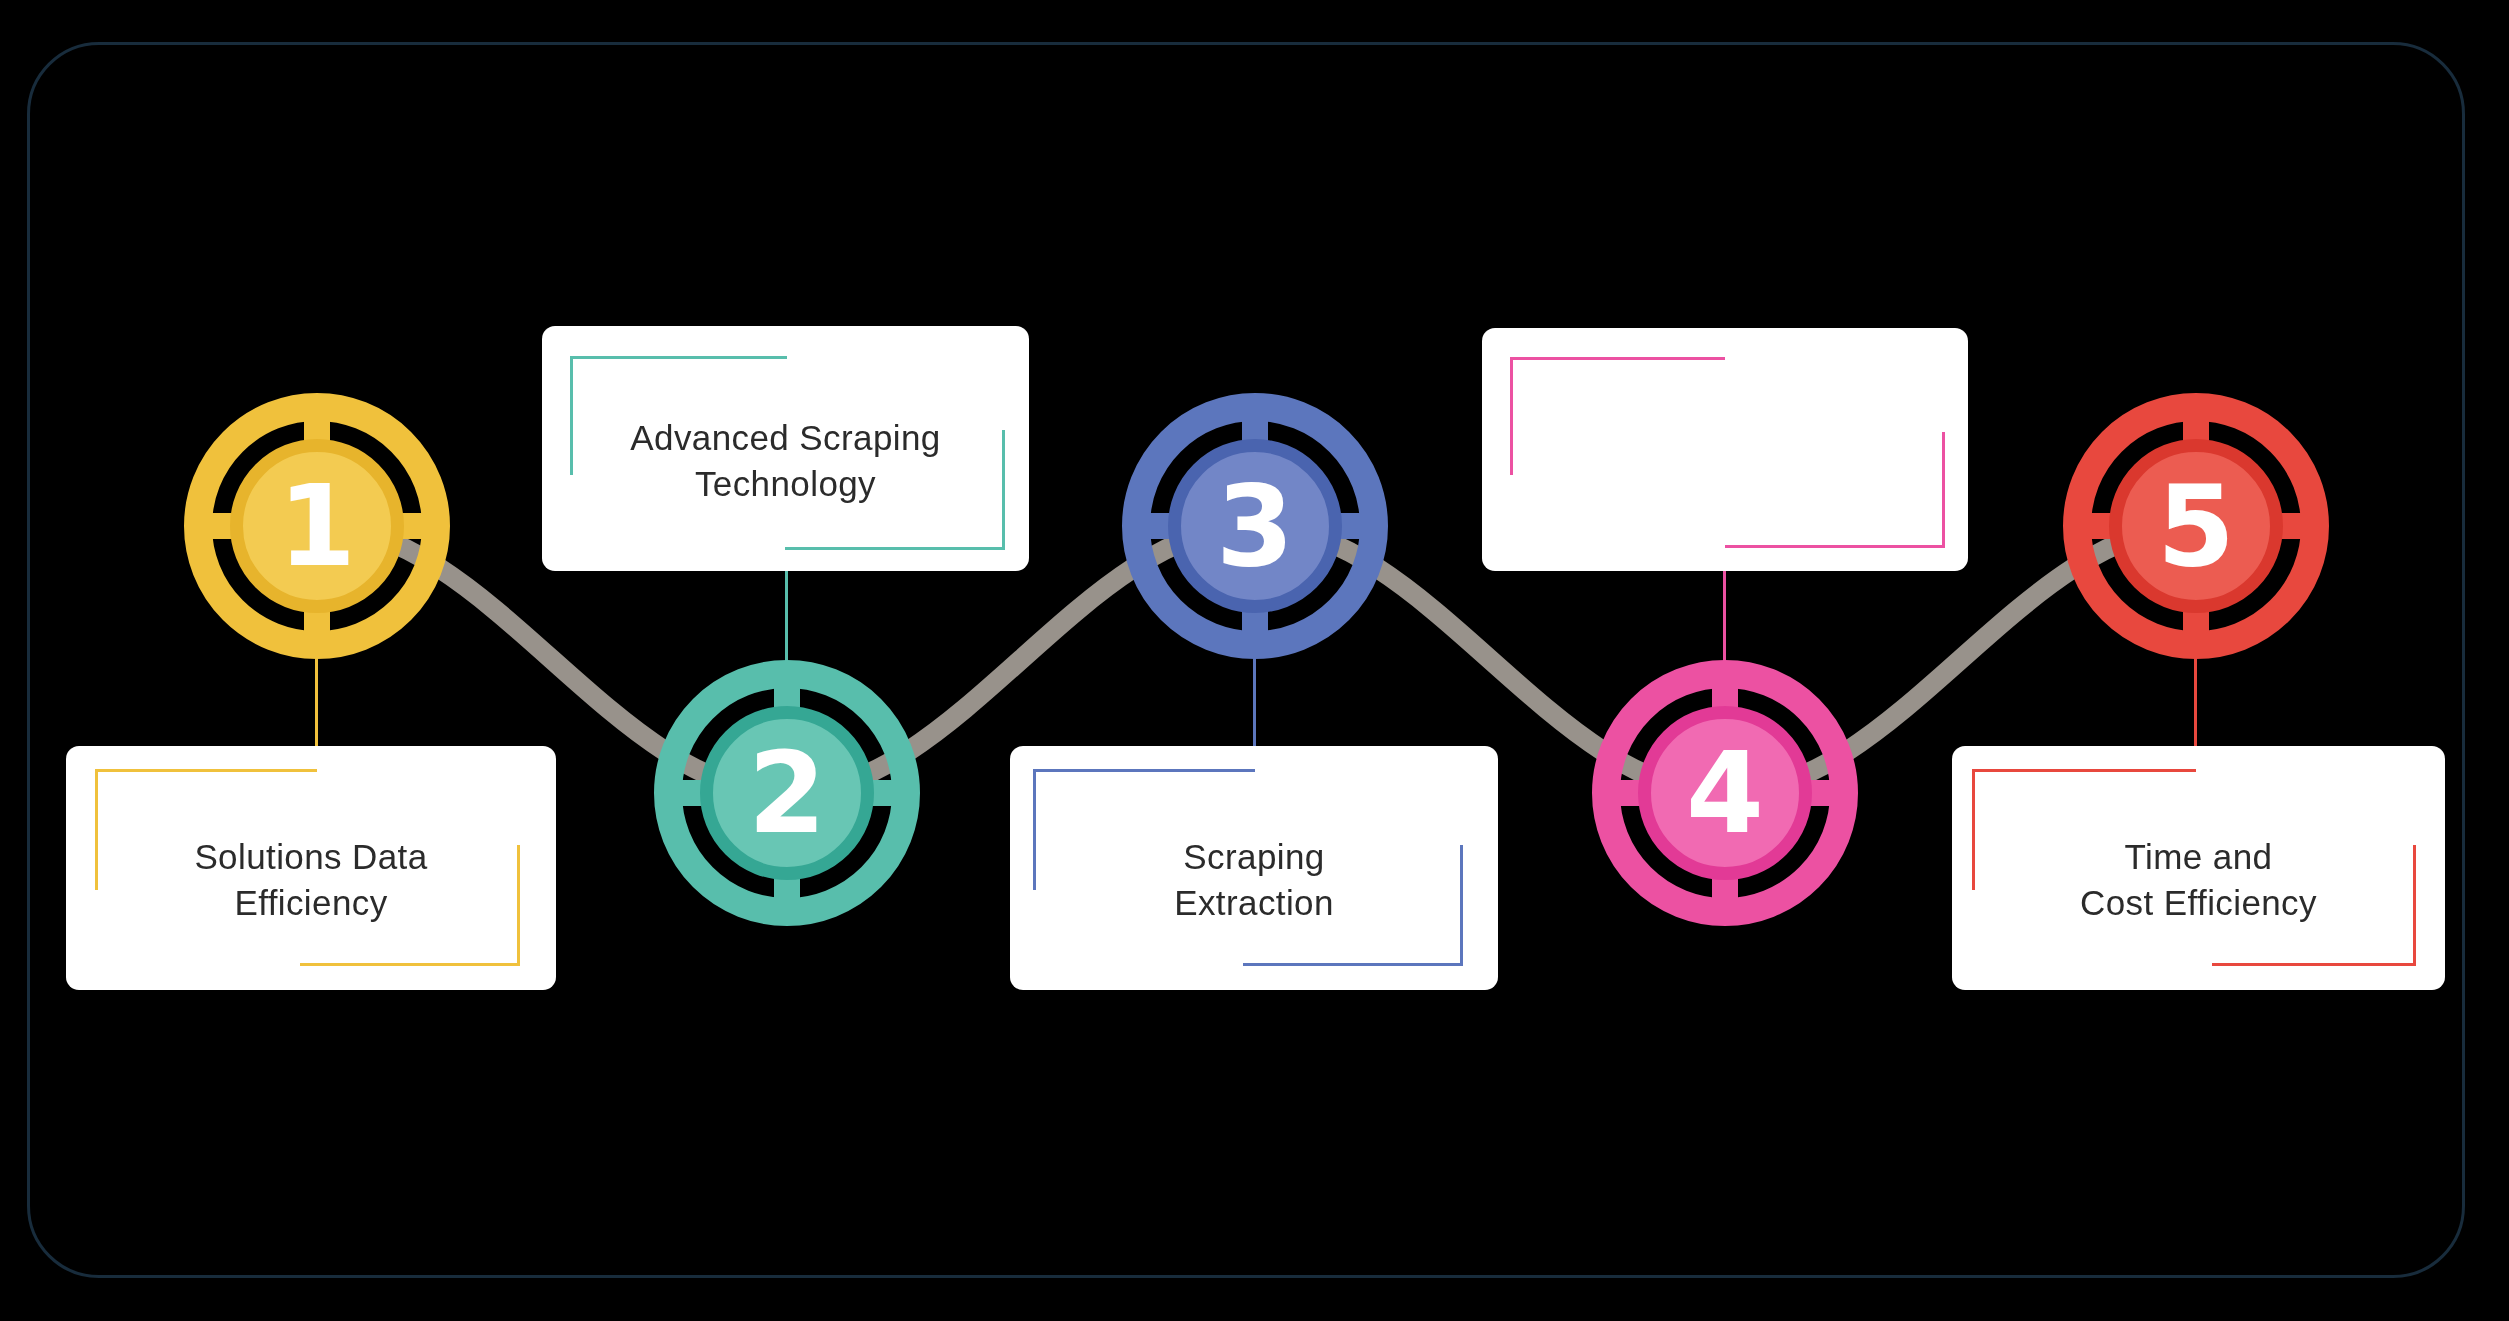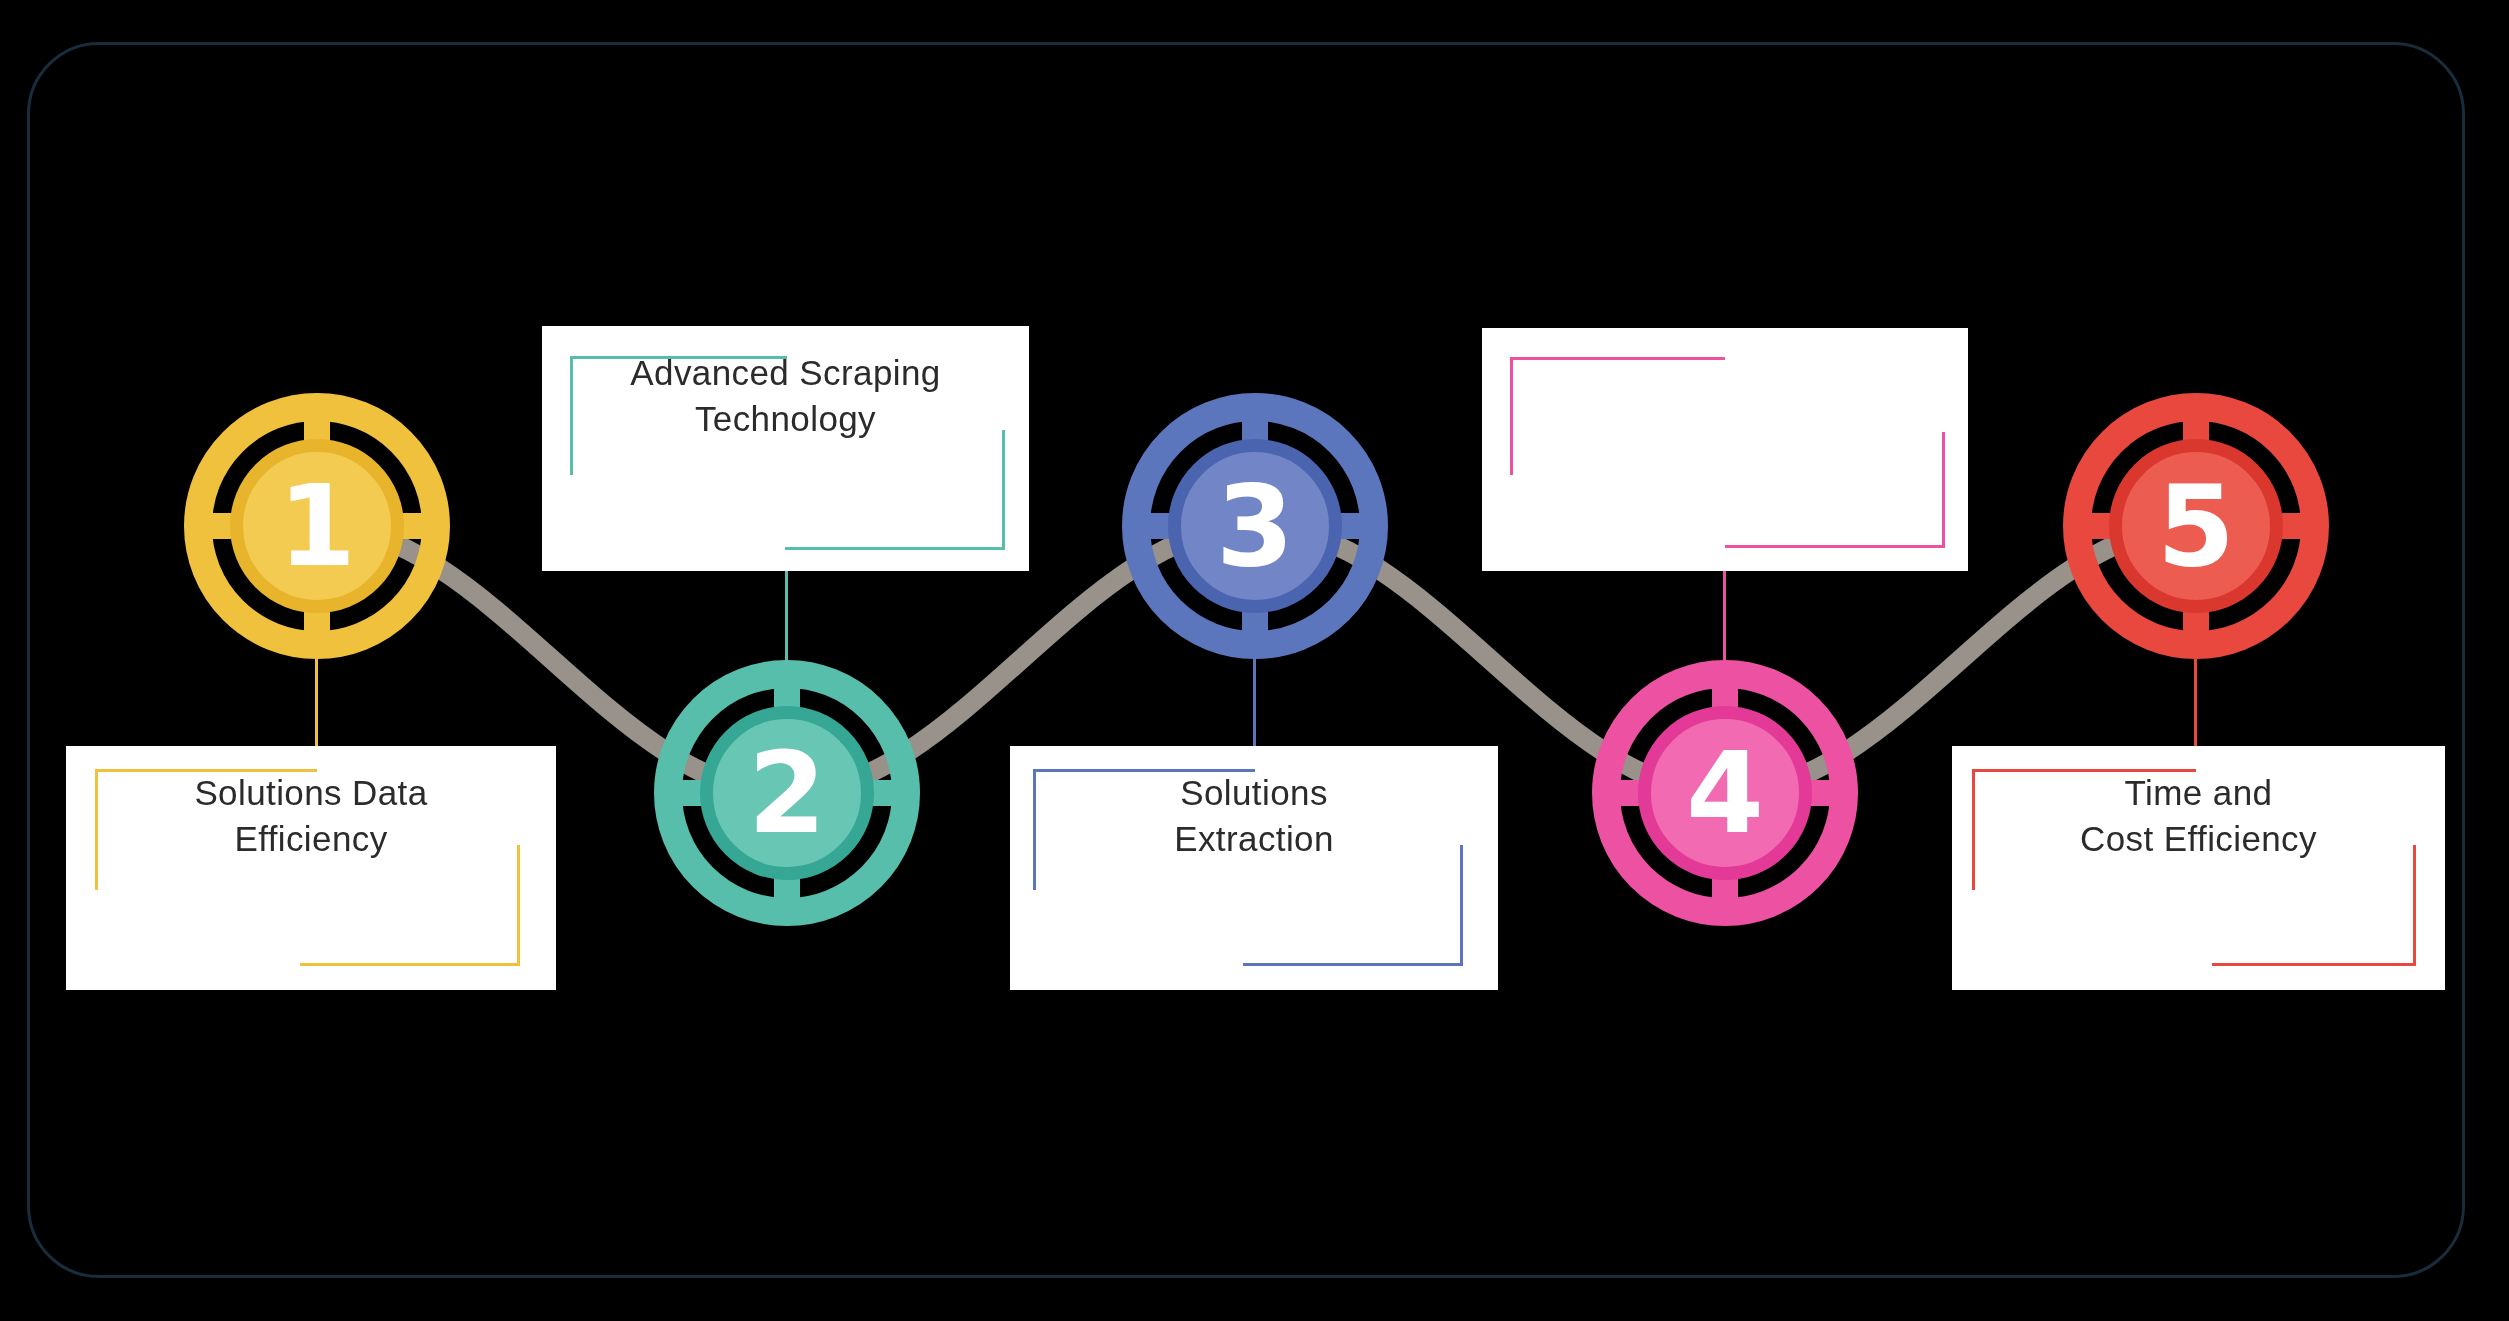--- a/index.html
+++ b/index.html
@@ -66,23 +66,24 @@
     font-weight: bold;
     font-size: 112px;
     line-height: 1;
     color: var(--number_color, #fff);
   }
   .card {
     position: absolute;
     background: var(--card_bg, #fff);
     z-index: 4;
     display: flex; flex-direction: column;
-    align-items: center; 
+    align-items: center; justify-content: center;
     text-align: center;
     padding-top: 24px;
+    border-radius: 13px;
   }
   .bracket { position: absolute; }
   .bracket.tl { border-top: 3px solid var(--main); border-left: 3px solid var(--main); }
   .bracket.br { border-bottom: 3px solid var(--main); border-right: 3px solid var(--main); }
   .label {
     font-size: 35px;
     line-height: 46px;
     letter-spacing: 0.4px;
     color: var(--text, #2B2B2B);
     font-weight: 400;
@@ -152,21 +153,21 @@
       <i class="spoke w"></i>
       <i class="spoke e"></i>
       <div class="disc">
         <span class="num">3</span>
       </div>
     </div>
     <div class="card" style="left:1010px;top:746px;width:488px;height:244px">
       <div class="bracket tl" style="left:23px;top:23px;width:222px;height:121px"></div>
       <div class="bracket br" style="right:35px;bottom:24px;width:220px;height:121px"></div>
       <div class="label">
-        <span>Solutions</span><br>
+        <span>Scraping</span><br>
         <span>Extraction</span>
       </div>
     </div>
   </div>
 
   <div class="step" style="--main: #EC51A2; --rim: #E23A96; --fill: #F16AB2;">
     <div class="connector" style="left:1723px;top:548px;height:245px"></div>
     <div class="circle" style="left:1592px;top:660px">
       <div class="ring"></div>
       <i class="spoke n"></i>

